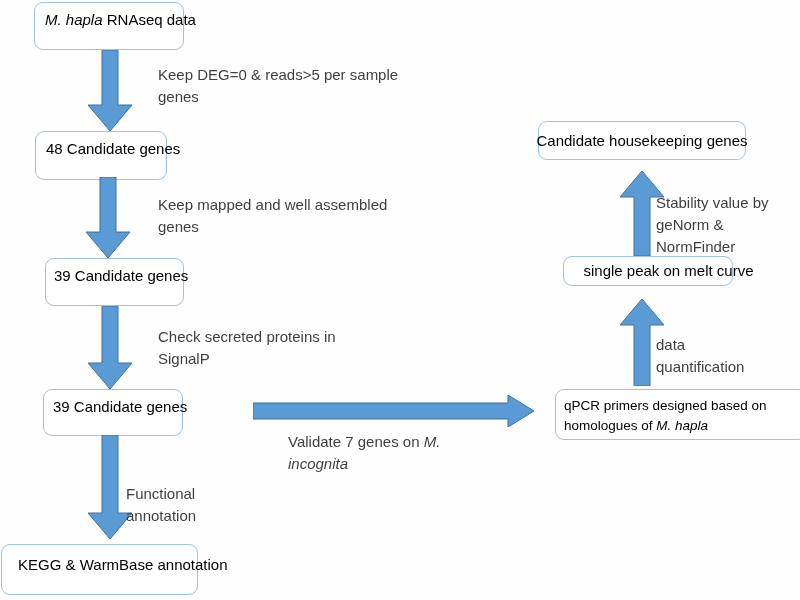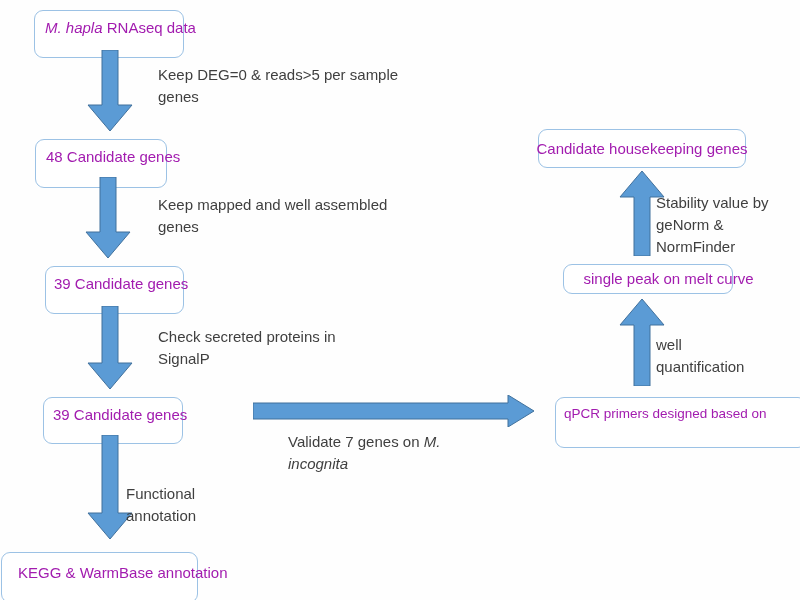--- a/index.html
+++ b/index.html
@@ -9,22 +9,21 @@
     font-family:"Liberation Sans", sans-serif;
     color:#3f3f3f;
   }
   .box {
     position:absolute; box-sizing:border-box;
     background:#ffffff;
     border:1.5px solid #9cc2e5;
     border-radius:9px;
     font-size:15px; line-height:20px;
     padding:7px 10px;
-    color:#a21caf;
-    margin-top:8px;
+    color:#000000;
   }
   .box .line { white-space:nowrap; display:inline-block; }
   .box.center { display:flex; align-items:center; justify-content:center; padding:0; text-align:center; }
   .lbl {
     position:absolute;
     font-size:15px; line-height:22px;
     white-space:pre-line;
     color:#3f3f3f;
   }
   em { font-style:italic; }
@@ -47,21 +46,21 @@
   <div class="box" style="left:1px; top:544px; width:197px; height:51px; padding:10px 16px;"><span class="line">KEGG &amp; WarmBase annotation</span></div>
 
   <div class="box center" style="left:538px; top:121px; width:208px; height:39px;">
       <span class="line">Candidate housekeeping genes</span>
     </div>
 
   <div class="box center" style="left:563px; top:256px; width:170px; height:30px;padding-left:41px;">
       <span class="line">single peak on melt curve</span>
     </div>
 
-  <div class="box" style="left:555px; top:389px; width:252px; height:51px; padding:6px 8px; font-size:13.5px; line-height:20px;"><span class="line">qPCR primers designed based on</span><br></div>
+  <div class="box" style="left:555px; top:389px; width:252px; height:51px; padding:6px 8px; font-size:13.5px; line-height:20px;"><span class="line">qPCR primers designed based on</span><br><span class="line"><span>homologues of </span><em>M. hapla</em></span></div>
 
   <svg class="arrow" style="left:87px; top:50px;" width="46" height="81" viewBox="0 0 46 81">
     <polygon points="15,0 31,0 31,55 45,55 23,81 1,55 15,55"></polygon>
   </svg>
   <svg class="arrow" style="left:85px; top:177px;" width="46" height="81" viewBox="0 0 46 81">
     <polygon points="15,0 31,0 31,55 45,55 23,81 1,55 15,55"></polygon>
   </svg>
   <svg class="arrow" style="left:87px; top:306px;" width="46" height="83" viewBox="0 0 46 83">
     <polygon points="15,0 31,0 31,57 45,57 23,83 1,57 15,57"></polygon>
   </svg>
@@ -87,19 +86,19 @@
 genes</div>
 
   <div class="lbl" style="left:158px; top:326px;">Check secreted proteins in
 SignalP</div>
 
   <div class="lbl" style="left:126px; top:483px;">Functional
 annotation</div>
 
   <div class="lbl" style="left:288px; top:431px; width:180px;"><span>Validate 7 genes on </span><em>M.</em><br><em>incognita</em></div>
 
-  <div class="lbl" style="left:656px; top:334px;">well
+  <div class="lbl" style="left:656px; top:334px;">data
 quantification</div>
 
   <div class="lbl" style="left:656px; top:192px;">Stability value by
 geNorm &amp; NormFinder</div>
 
 </div>
 
 </body></html>

